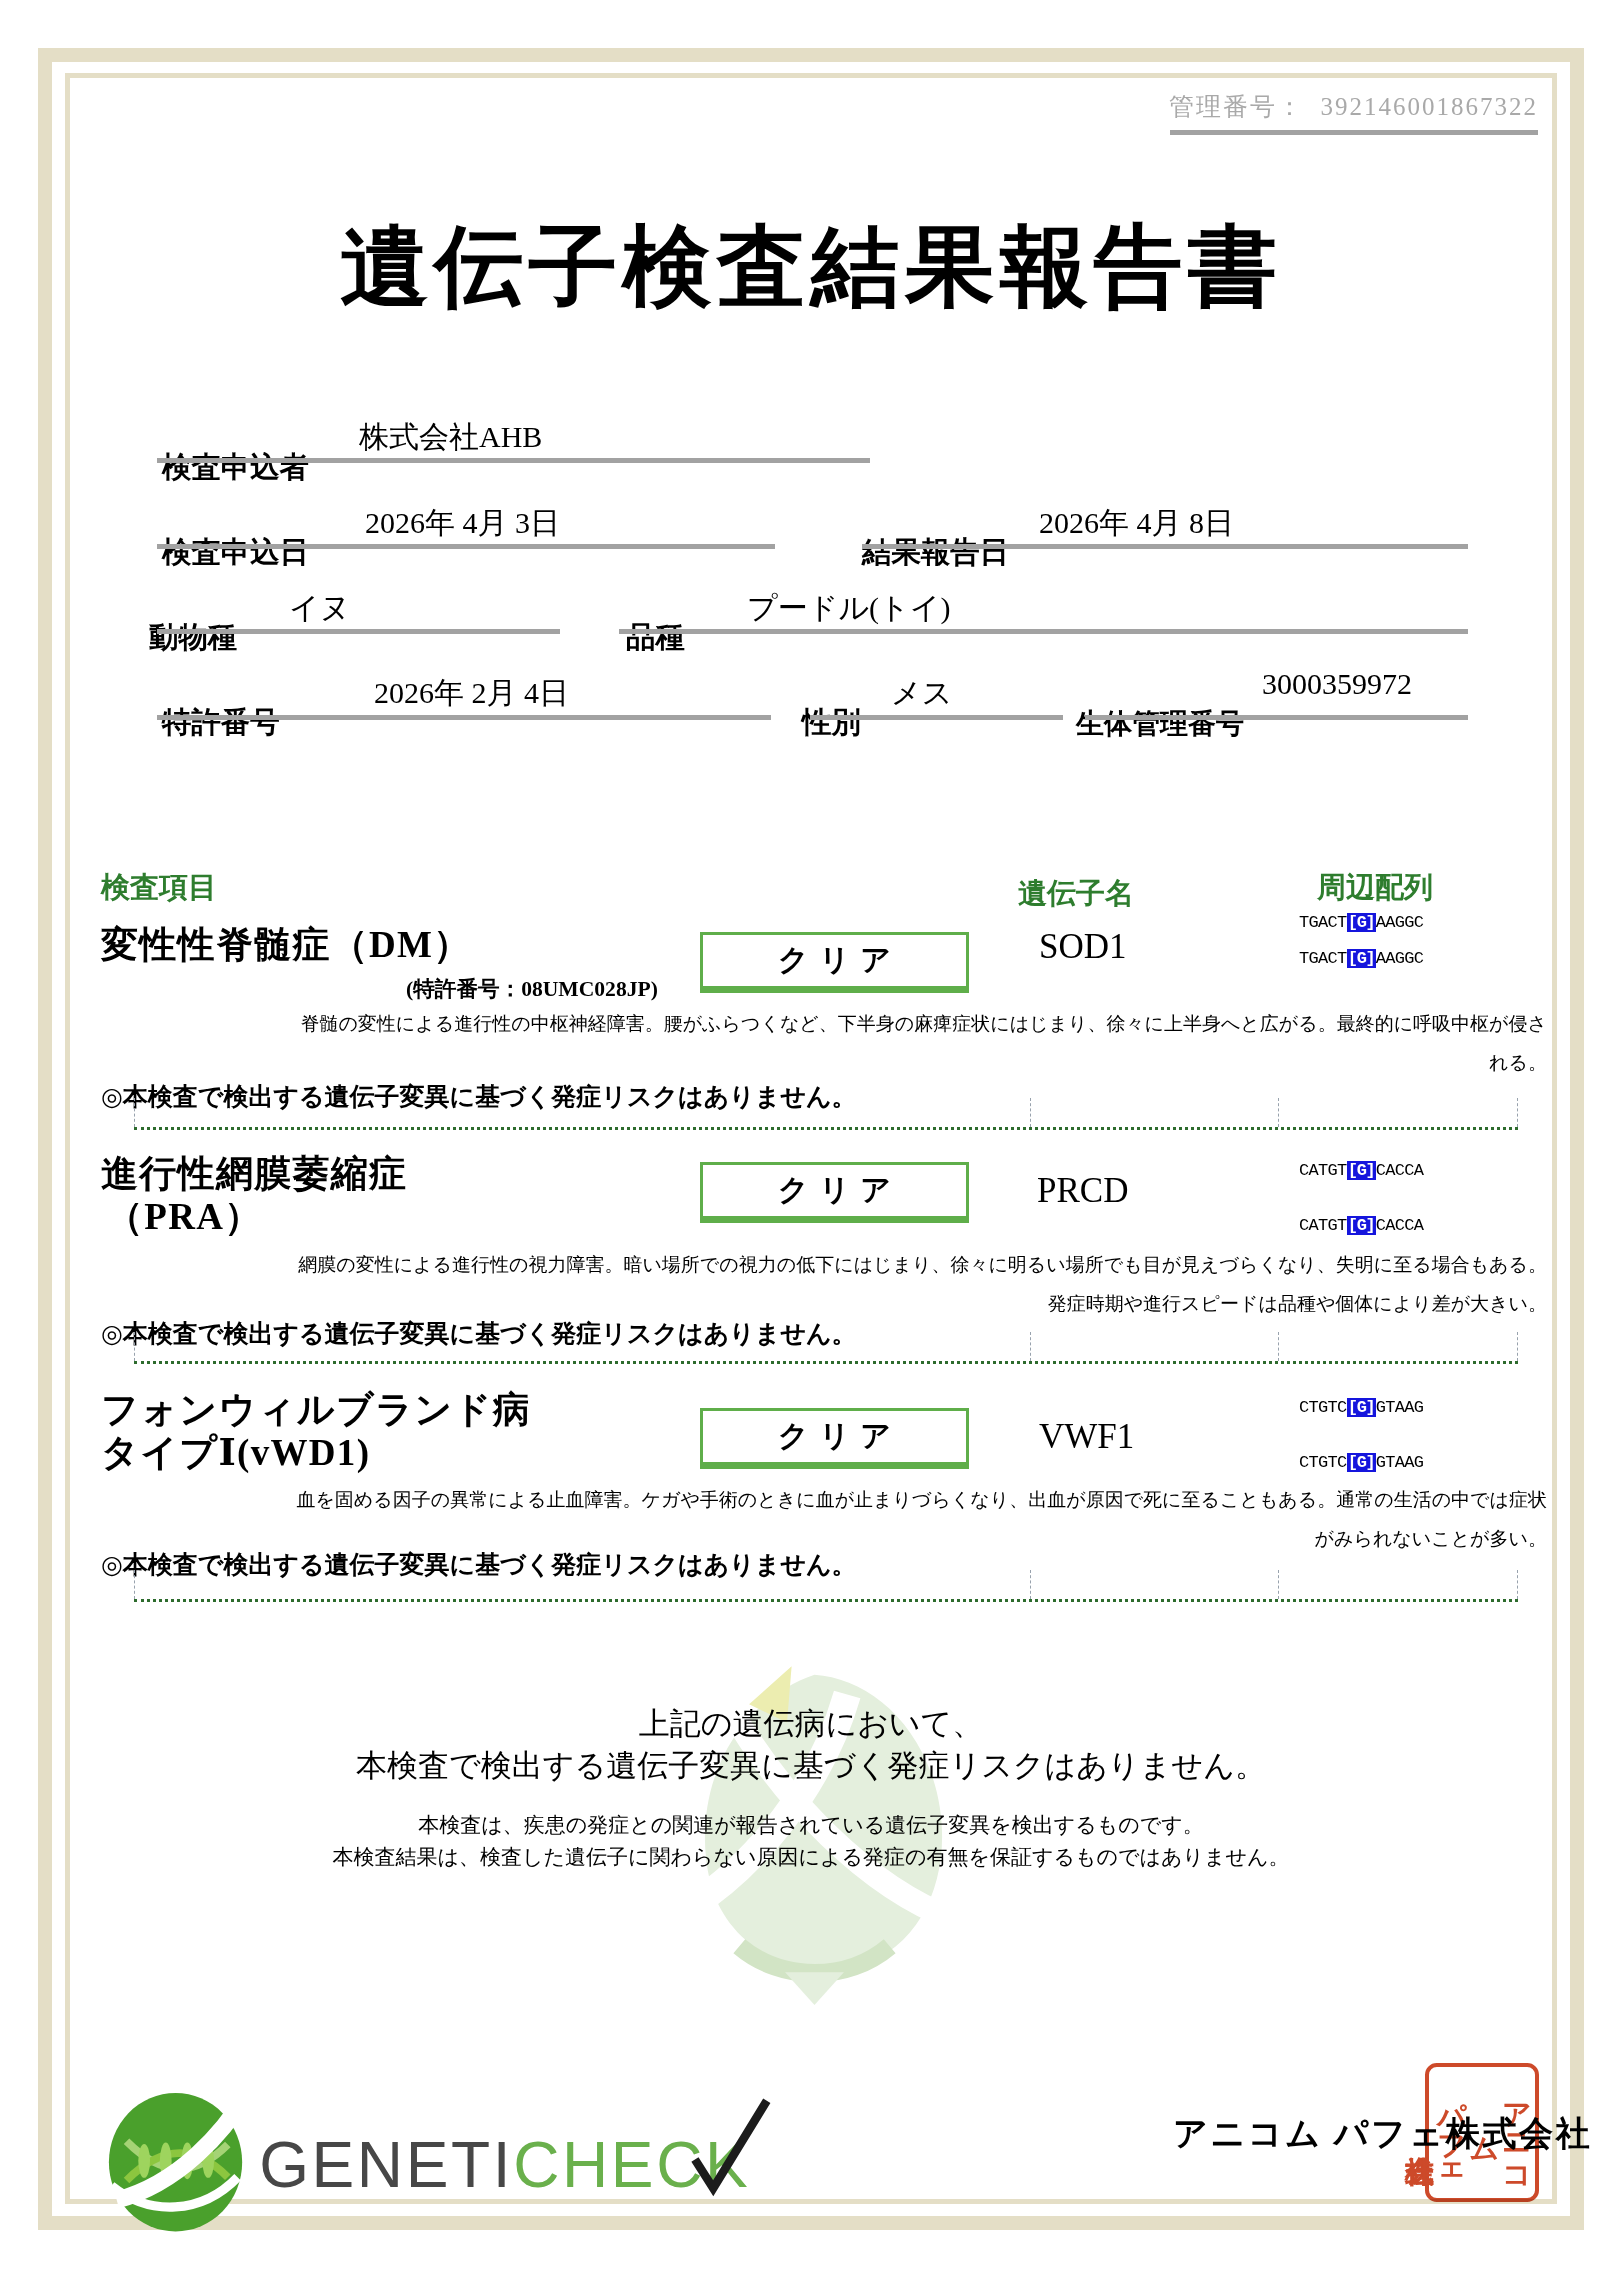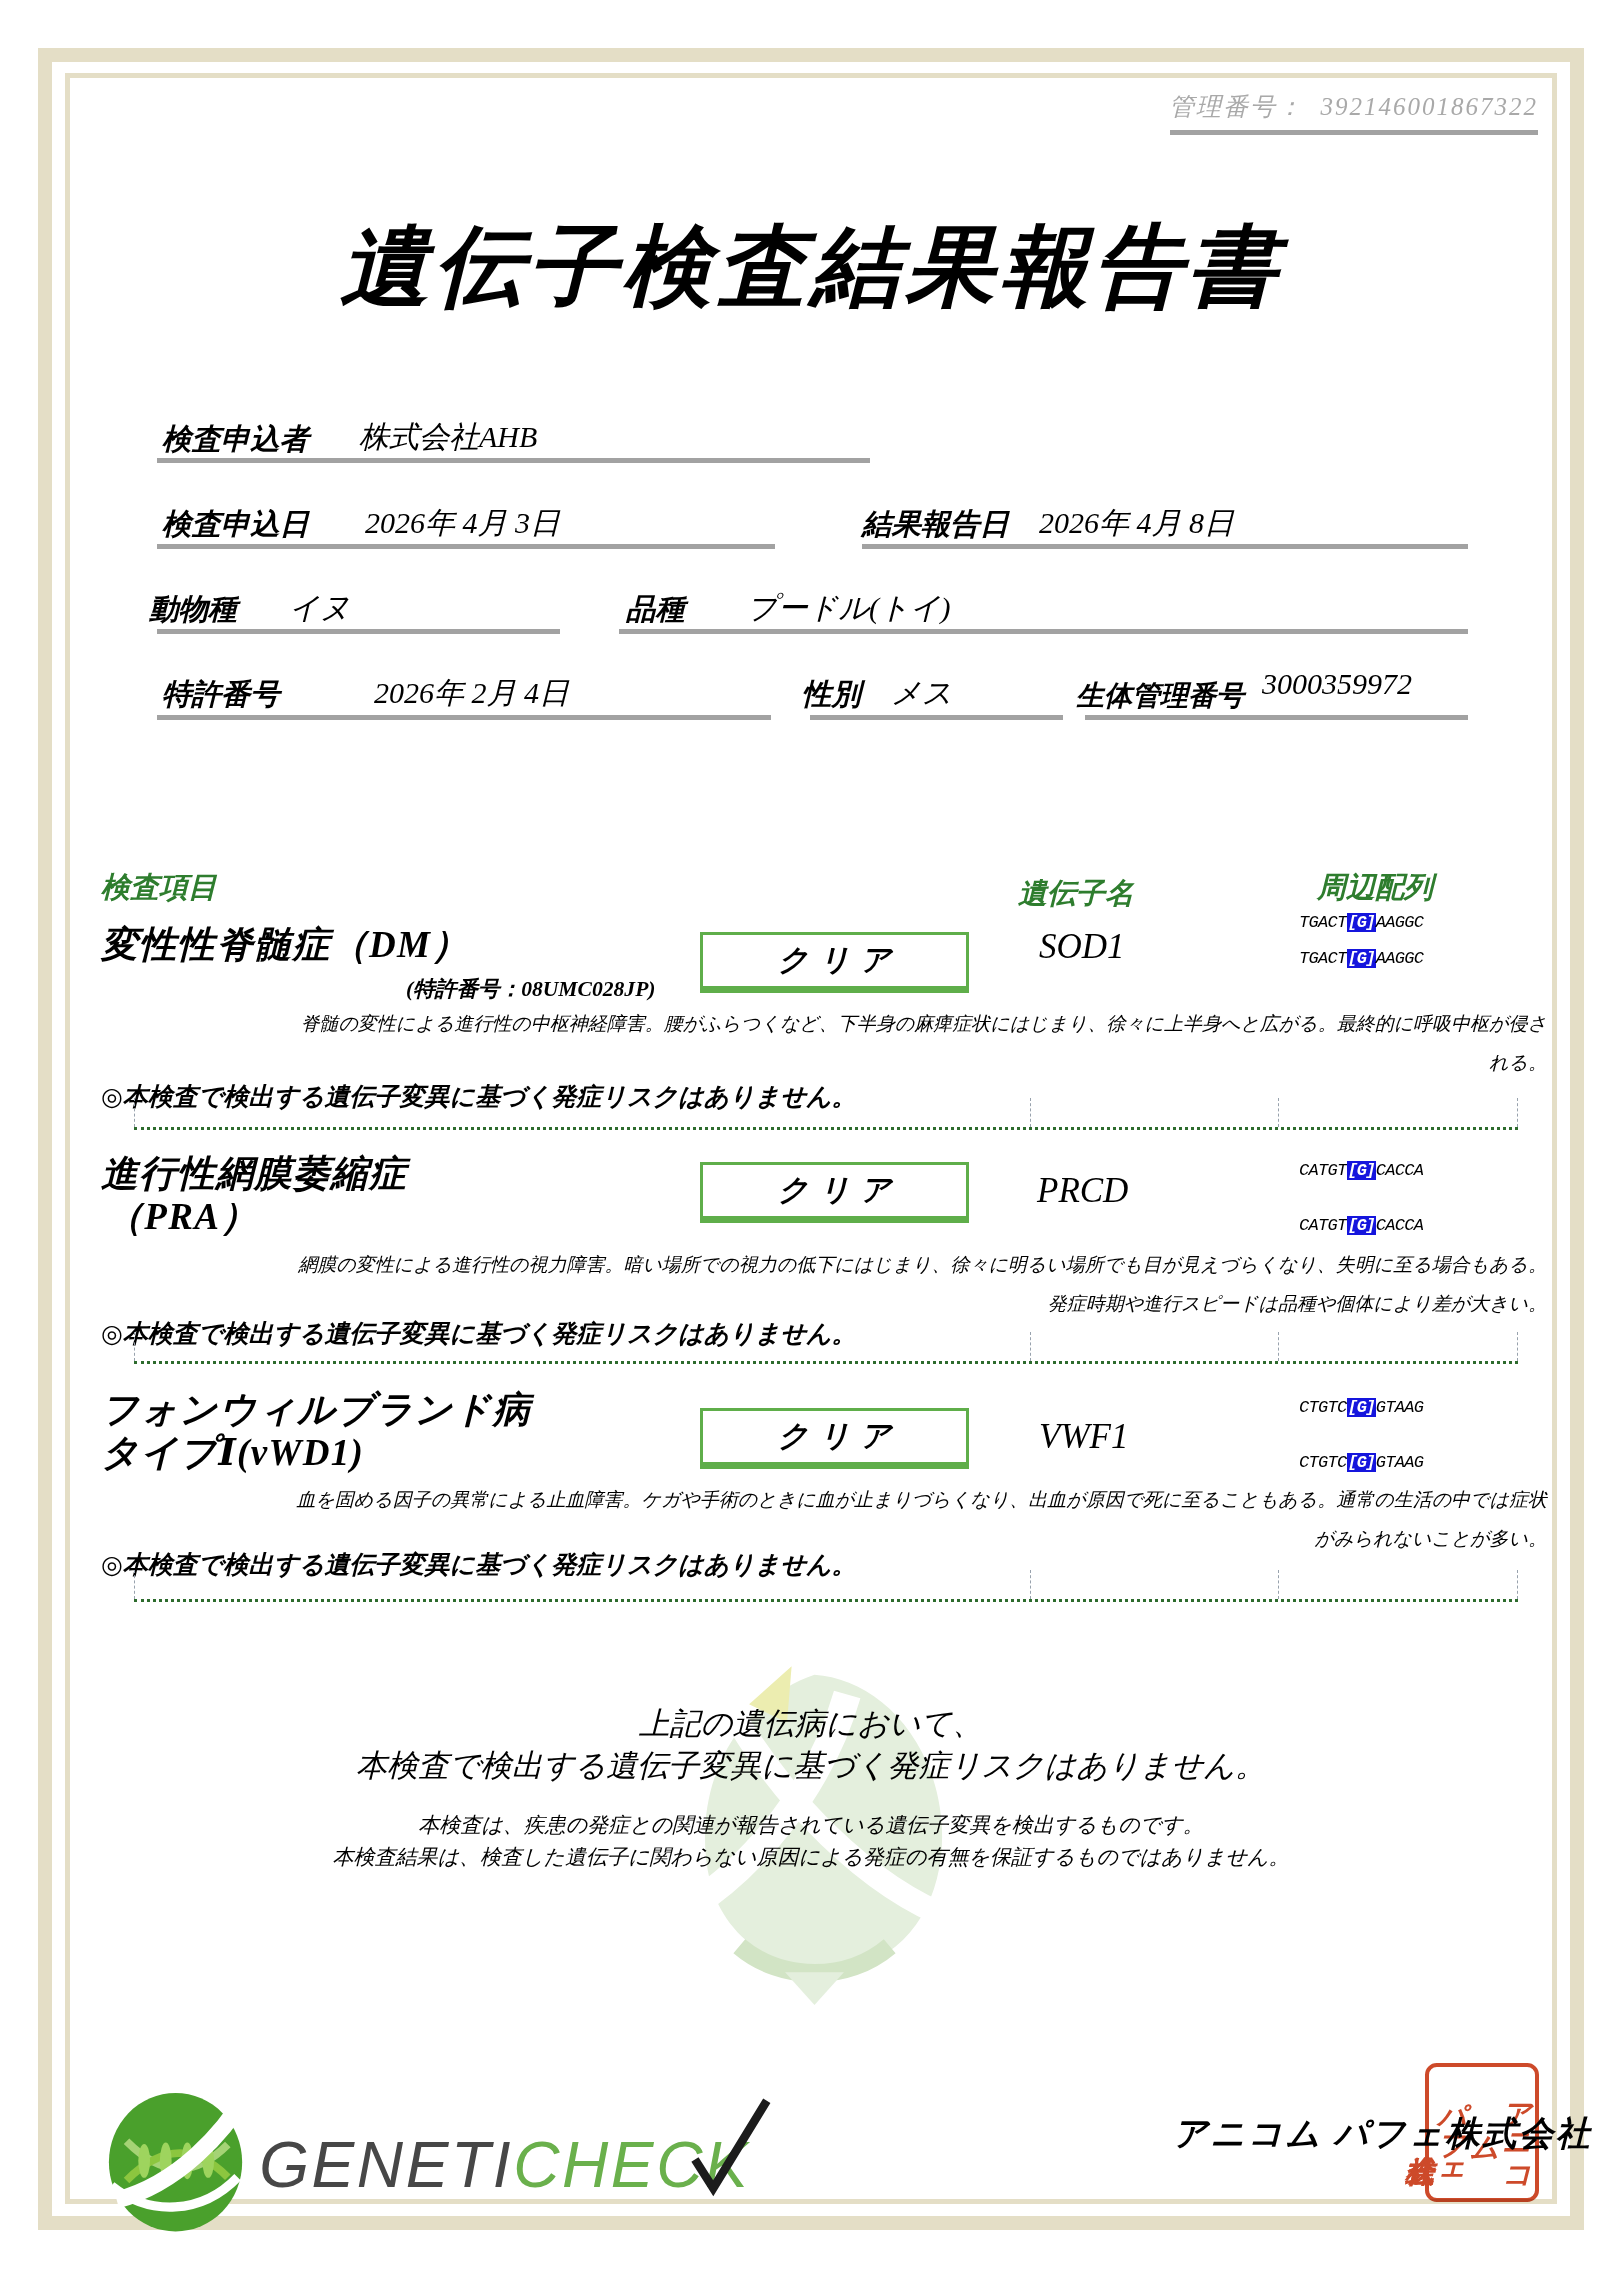--- a/index.html
+++ b/index.html
@@ -1,28 +1,28 @@
 <!DOCTYPE html>
 <html style="font-size:10.5px"><head>
 <meta charset="utf-8">
 <style>
   html,body{margin:0;padding:0;background:#ffffff;}
   body{width:1622px;height:2295px;font-family:"Liberation Serif","DejaVu Serif",serif;color:#000;}
-  .page{position:relative;width:1622px;height:2267px;overflow:hidden;background:#fff;font-style:italic;}
+  .page{position:relative;width:1622px;height:2267px;overflow:hidden;background:#fff;}
 
   
   .frame-outer{position:absolute;left:38px;top:48px;right:38px;bottom:37px;border:14.4px solid #e4dec6;pointer-events:none;}
   .frame-inner{position:absolute;left:65px;top:73px;right:65px;bottom:63px;border:5.2px solid #e4dec6;pointer-events:none;}
 
   .control{position:absolute;top:90px;right:84px;color:#a9a9a9;font-size:25px;letter-spacing:2px;white-space:nowrap;}
   .control-line{position:absolute;left:1170px;top:130px;width:368px;height:4.6px;background:#a2a2a2;}
 
   .title{position:absolute;left:0;top:207px;width:100%;text-align:center;font-size:89px;font-weight:bold;letter-spacing:5.2px;}
 
-  .lbl{position:absolute;font-size:29.4px;font-weight:bold;white-space:nowrap;}
+  .lbl{position:absolute;font-size:29.4px;font-weight:bold;white-space:nowrap;margin-top:28px;}
   .val{position:absolute;font-size:30px;white-space:nowrap;}
   .uline{position:absolute;height:4.6px;background:#a2a2a2;}
 
   .ghead{position:absolute;color:#2e7d2e;font-weight:bold;font-size:29px;white-space:nowrap;}
 
   .iname{position:absolute;font-weight:bold;font-size:37px;letter-spacing:1.3px;white-space:nowrap;}
   .patent{position:absolute;font-size:21.6px;font-weight:bold;white-space:nowrap;}
   .clearbox{position:absolute;width:263px;height:51px;border:3.3px solid #5fae4a;border-bottom-width:7.2px;display:flex;align-items:center;justify-content:center;background:#fff;}
   .cleartxt{color:#000000;font-size:30px;letter-spacing:10.5px;padding-left:10.5px;font-weight:bold;}
   .gene{position:absolute;font-size:35px;white-space:nowrap;}

